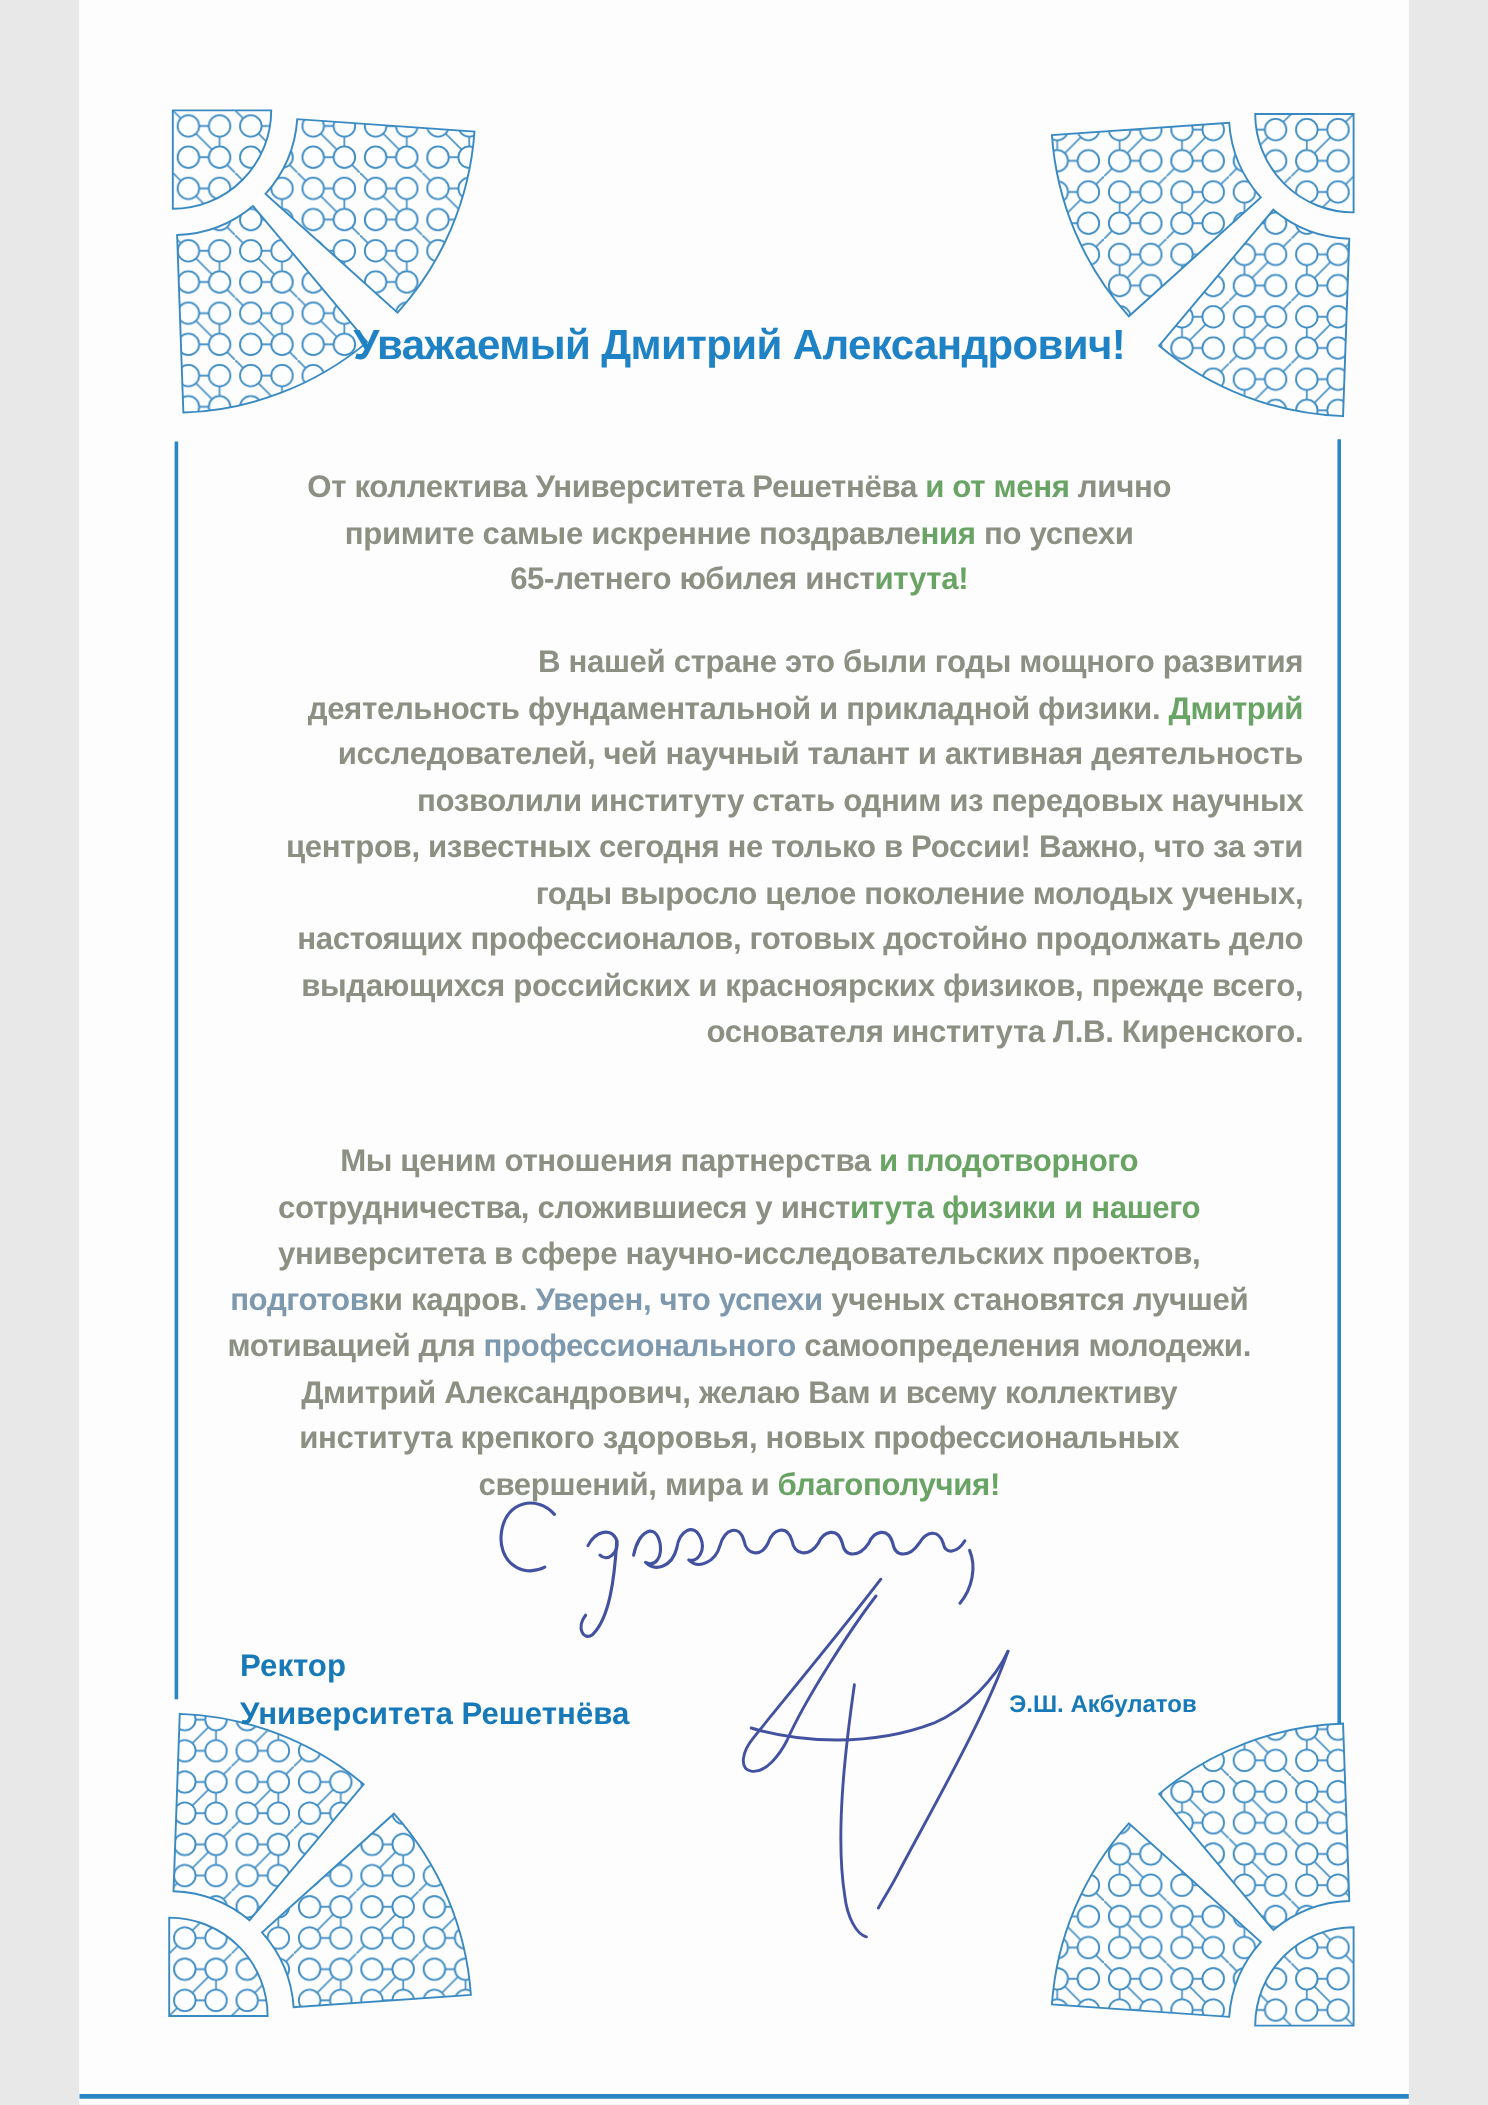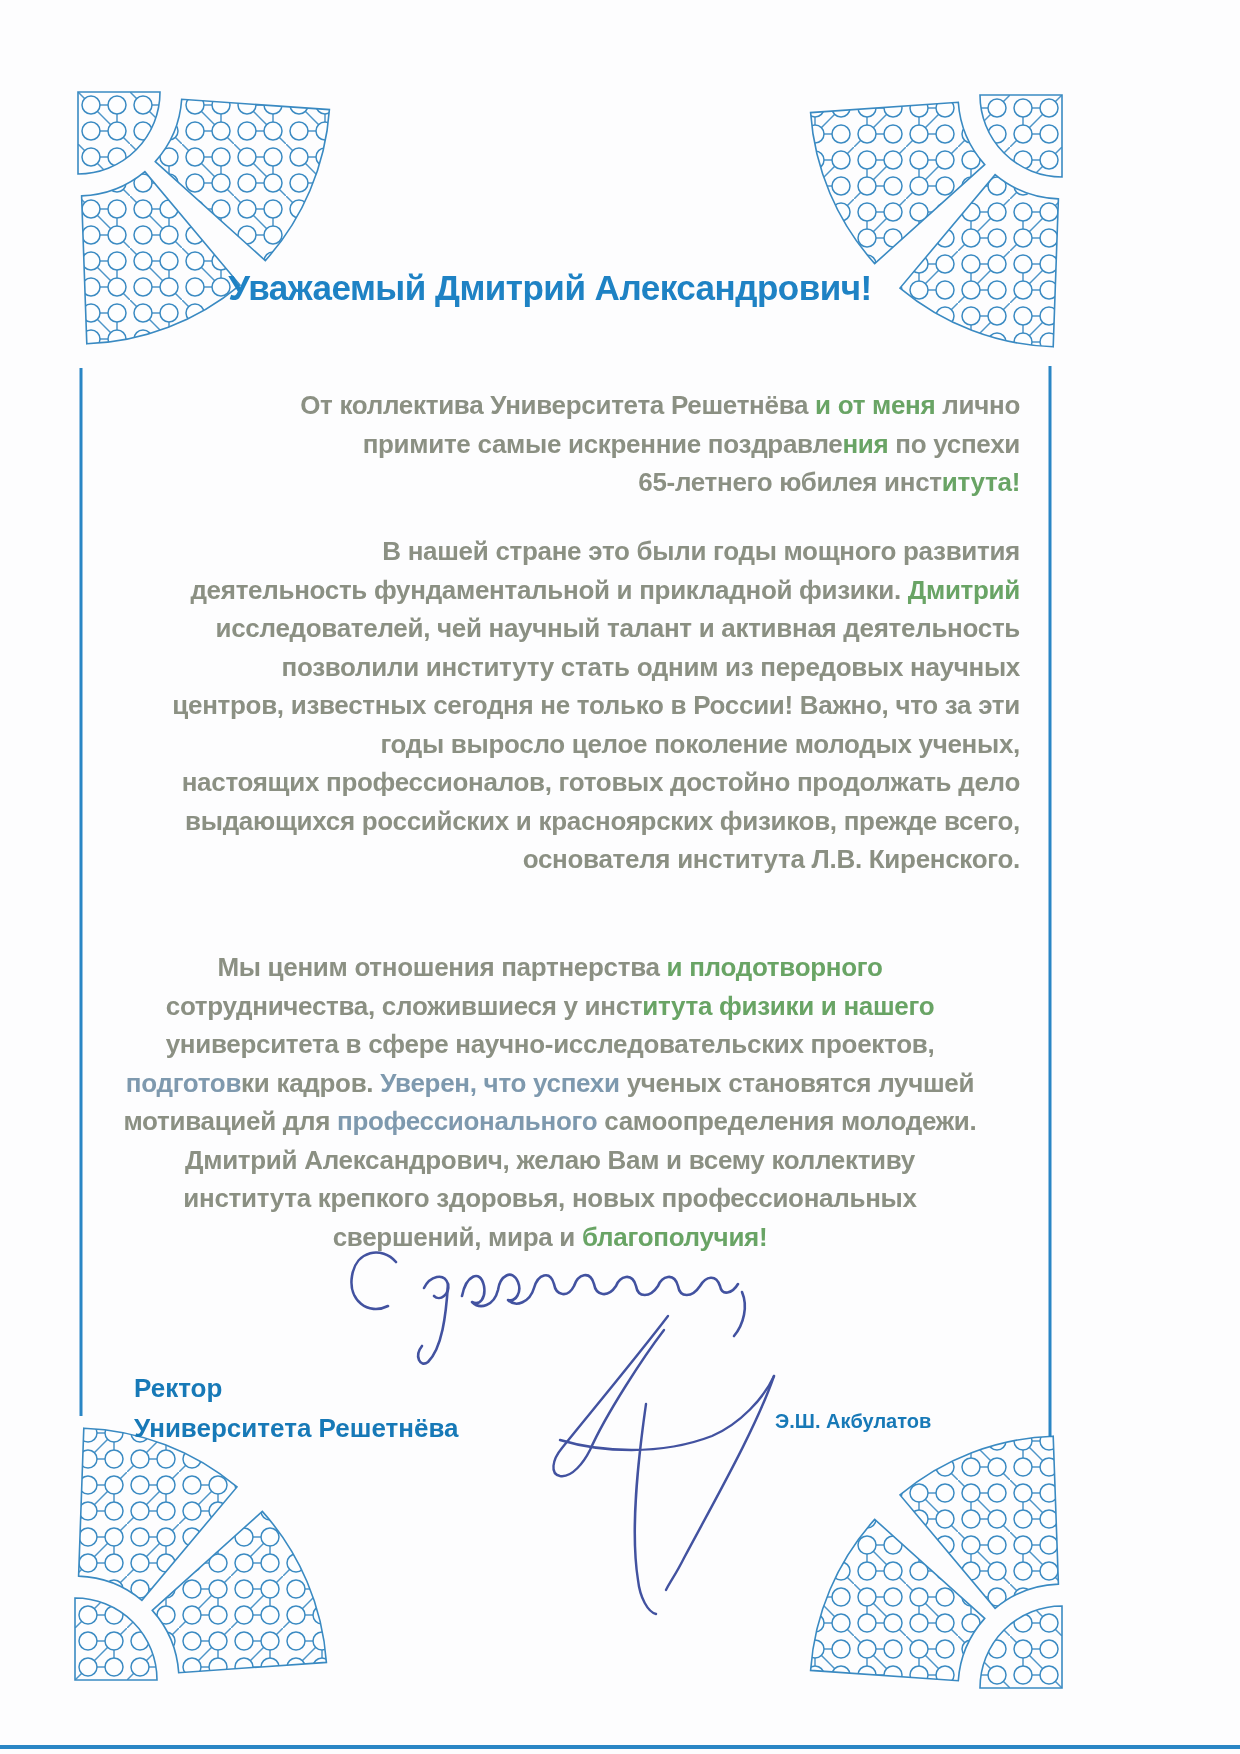--- a/index.html
+++ b/index.html
@@ -1,18 +1,18 @@
 <!DOCTYPE html>
 <html><head>
 <meta charset="utf-8">
 <style>
   html,body{margin:0;padding:0;background:#e8e8e8;}
   .page{
     position:relative;
-    width:1240px;height:1754px;
+    width:1108px;height:1754px;
     margin:0 auto;
     background:#fdfdfe;
     font-family:"Liberation Sans",sans-serif;
     overflow:hidden;
   }
   .vector-layer{
     position:absolute;left:0;top:0;width:1240px;height:1754px;
     z-index:0;pointer-events:none;
   }
   .letter-title{
@@ -23,21 +23,21 @@
     z-index:1;
   }
   .para{
     position:absolute;left:80px;width:940px;
     text-align:center;
     font-size:26px;font-weight:bold;letter-spacing:-0.3px;
     line-height:38.5px;
     z-index:1;
   }
   .para .line{white-space:nowrap;}
-  .p1{top:386px;text-align:right;}
+  .p1{top:386px;}
   .p2{top:532px;text-align:right;}
   .p3{top:948px;}
   .c-g {color:#8b9083;}
   .c-gr{color:#69a465;}
   .c-bl{color:#7e99ae;}
   .sign-role{
     position:absolute;left:134px;top:1368px;
     font-size:26px;font-weight:bold;line-height:40px;
     color:#1779b7;z-index:1;
   }

